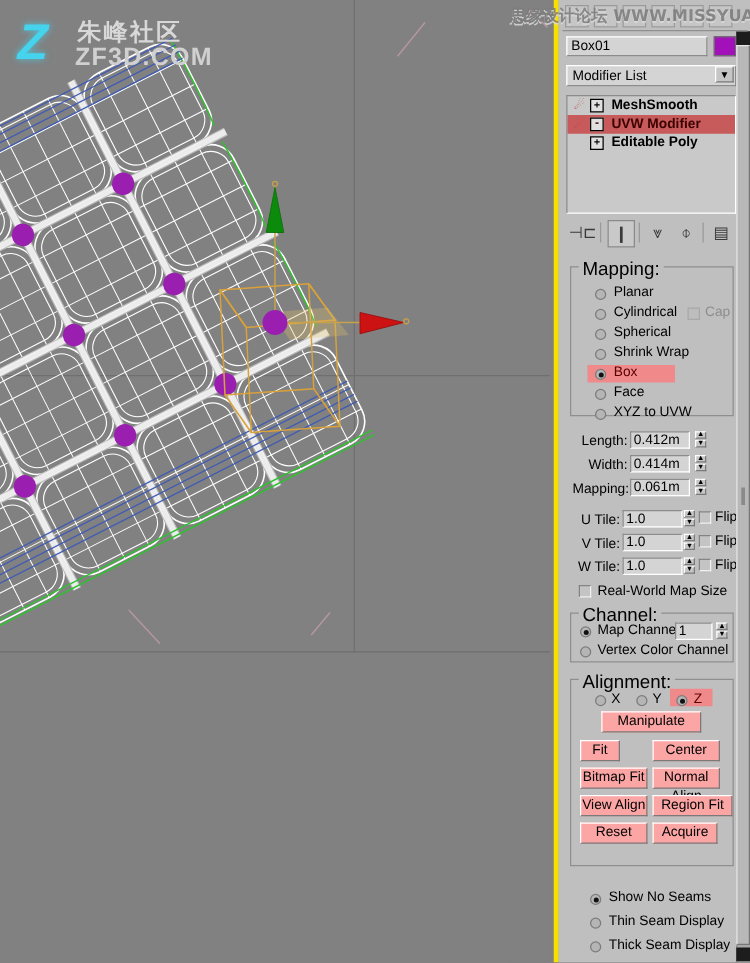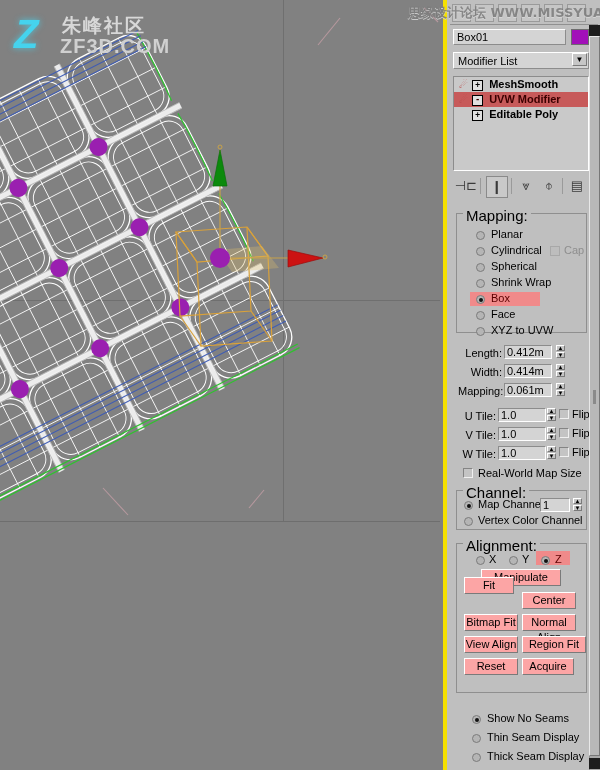--- a/index.html
+++ b/index.html
@@ -403,21 +403,21 @@
   <div class="radio" style="left:26px;top:351px"></div>
   <div class="rlabel" style="left:39px;top:348px">X</div>
   <div class="radio" style="left:59px;top:351px"></div>
   <div class="rlabel" style="left:72px;top:348px">Y</div>
   <div class="rowhl" style="left:86px;top:346px;width:34px;height:14px"></div>
   <div class="radio on" style="left:91px;top:351px"></div>
   <div class="rlabel" style="left:105px;top:348px;color:#5a0000">Z</div>
 
   <div class="btn" style="left:31px;top:364px;width:80px">Manipulate</div>
 
-  <div class="btn" style="left:14px;top:372px;width:50px">Fit</div>
+  <div class="btn" style="left:14px;top:387px;width:32px">Fit</div>
   <div class="btn" style="left:72px;top:387px;width:54px">Center</div>
   <div class="btn" style="left:14px;top:409px;width:54px">Bitmap Fit</div>
   <div class="btn" style="left:72px;top:409px;width:54px">Normal Align</div>
   <div class="btn" style="left:14px;top:431px;width:54px">View Align</div>
   <div class="btn" style="left:72px;top:431px;width:64px">Region Fit</div>
   <div class="btn" style="left:14px;top:453px;width:54px">Reset</div>
   <div class="btn" style="left:72px;top:453px;width:52px">Acquire</div>
 
   <div class="radio on" style="left:22px;top:510px"></div>
   <div class="rlabel" style="left:37px;top:507px">Show No Seams</div>

